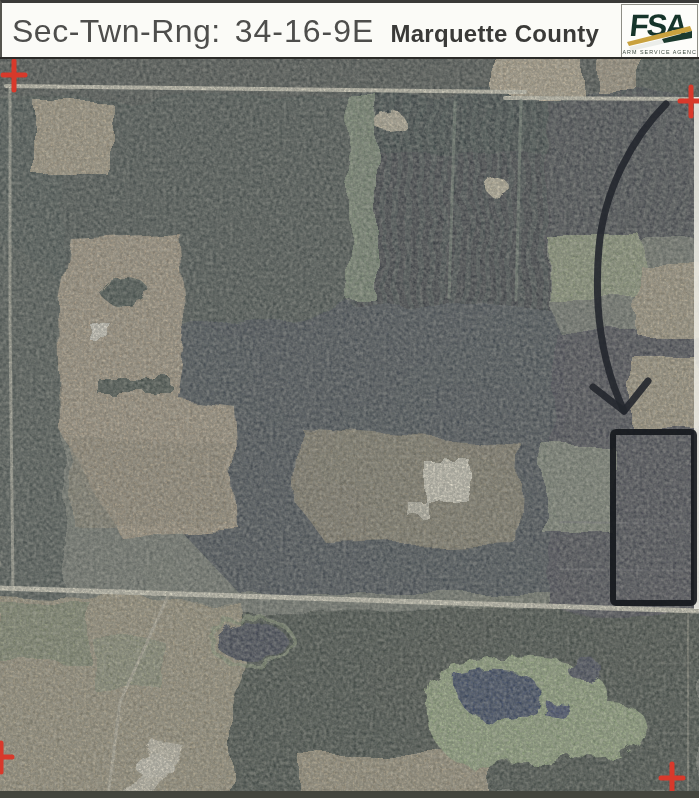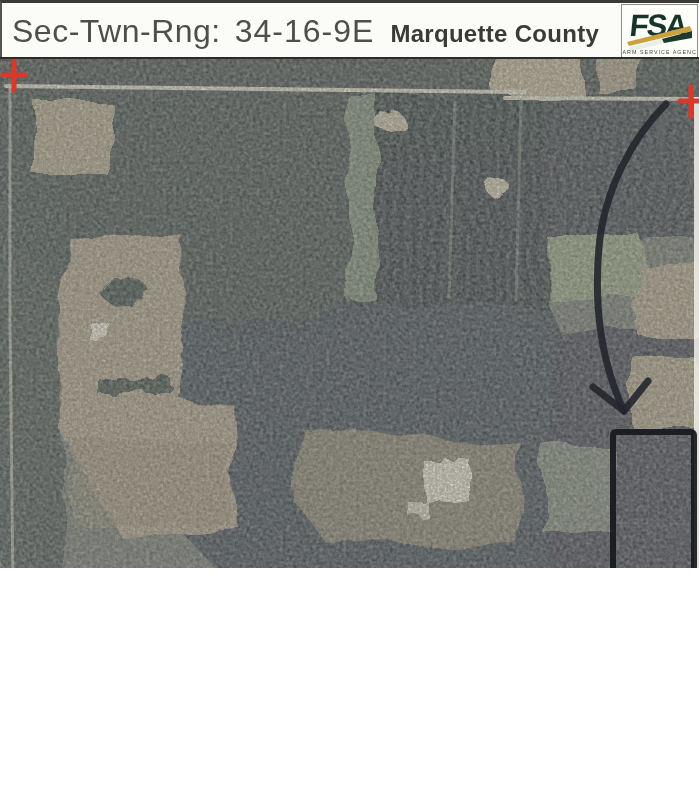--- a/index.html
+++ b/index.html
@@ -1,16 +1,16 @@
 <!DOCTYPE html>
 <html><head>
 <meta charset="utf-8">
 <style>
   html,body{margin:0;padding:0;background:#ffffff;}
-  .page{position:relative;width:699px;height:568px;background:#ffffff;overflow:hidden;
+  .page{position:relative;width:699px;height:800px;background:#ffffff;overflow:hidden;
         font-family:"Liberation Sans","DejaVu Sans",sans-serif;}
   
   .header{position:absolute;top:0;left:0;width:699px;height:57px;background:#fbfbf7;
           border-top:3px solid #3a3a38;border-left:2px solid #55554f;box-sizing:border-box;}
   .header-text{position:absolute;left:10px;top:10px;white-space:nowrap;}
   .str-label{font-size:32px;color:#4e4e4c;letter-spacing:.5px;}
   .str-value{font-size:32px;color:#4e4e4c;margin-left:14px;letter-spacing:1px;}
   .county{font-size:24px;font-weight:bold;color:#3a3a38;margin-left:16px;letter-spacing:.3px;}
   .fsa-box{position:absolute;right:1px;top:1px;width:77px;height:54px;background:#fdfdfa;
            border:1px solid #8e8e86;box-sizing:border-box;}

